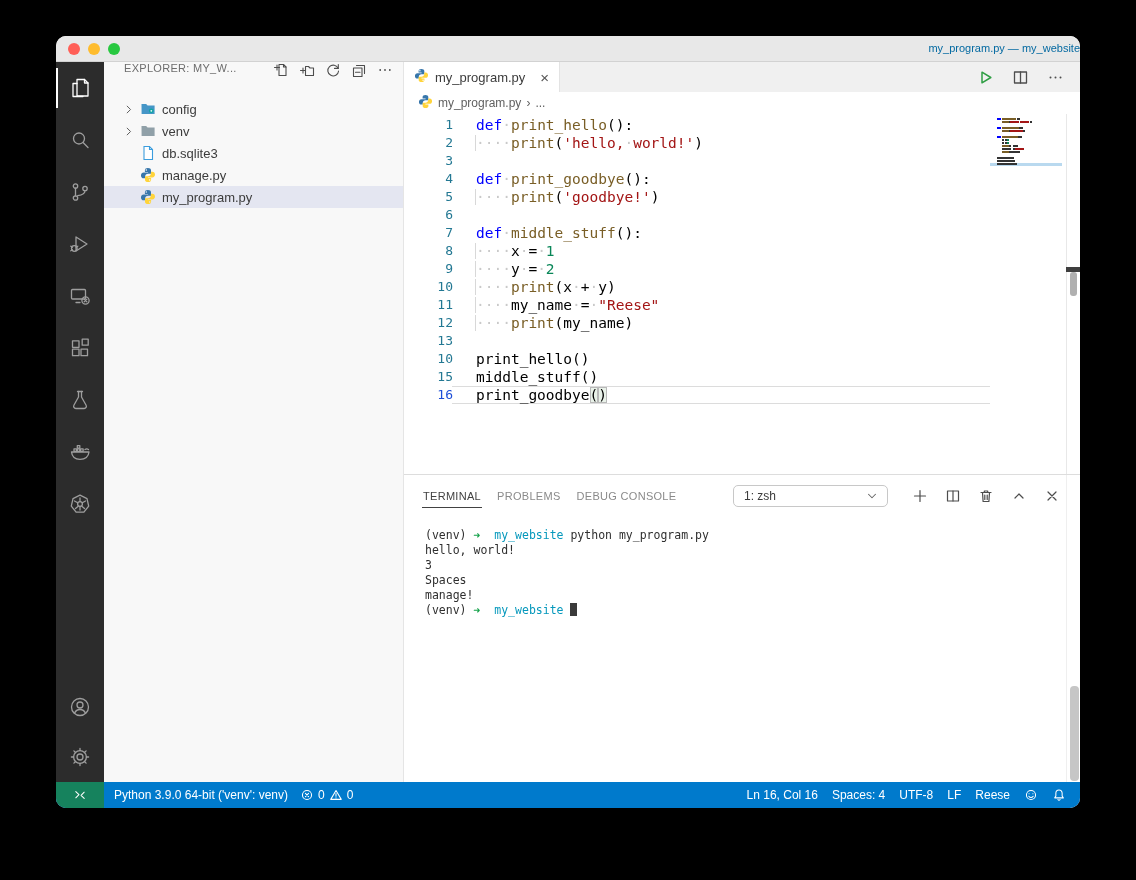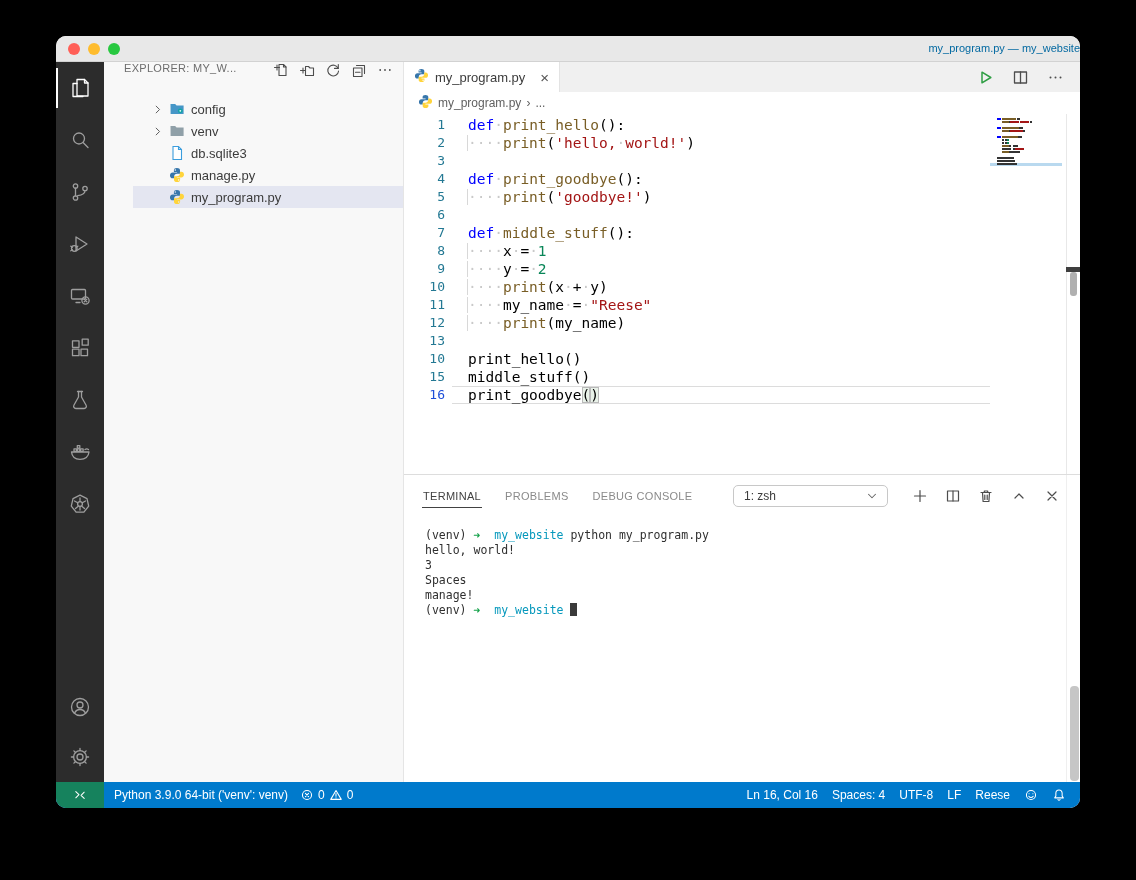--- a/index.html
+++ b/index.html
@@ -26,21 +26,21 @@
   .ab-bottom { margin-top:auto; }
   .ab-bottom .ab-item{ height:50px; }
 
   
   .sidebar { width:300px; background:#f8f8f8; border-right:1px solid #e5e5e5; flex:0 0 300px; display:flex; flex-direction:column; }
   .sb-header { height:32px; display:flex; align-items:flex-start; padding:0 10px 0 20px; }
   .sb-title { font-size:11px; color:#6d6d6d; letter-spacing:.3px; white-space:nowrap; overflow:hidden; }
   .sb-actions { margin-left:auto; display:flex; gap:10px; align-items:center; color:#4d4d4d; }
   .sb-actions .icn { width:16px; height:16px; display:inline-flex; }
   .sb-actions svg { width:16px; height:16px; stroke:currentColor; fill:none; stroke-width:1.1; stroke-linecap:round; stroke-linejoin:round; }
-  .tree { margin-top:4px;margin-left:29px; }
+  .tree { margin-top:4px; }
   .tree-row { height:22px; display:flex; align-items:center; padding-left:16px; font-size:13px; color:#3c3c3c; cursor:default; }
   .tree-row.selected { background:#e4e6f1; }
   .tr-chevron { width:16px; height:16px; display:inline-flex; align-items:center; justify-content:center; color:#5a5a5a; }
   .tr-chevron svg{ width:13px; height:13px; stroke:currentColor; fill:none; stroke-width:1.2; }
   .tr-icon { width:16px; height:16px; margin:0 6px 0 4px; display:inline-flex; }
   .tr-icon svg { width:16px; height:16px; }
 
   
   .main { flex:1; display:flex; flex-direction:column; min-width:0; }
 
@@ -53,21 +53,21 @@
   .editor-actions { margin-left:auto; display:flex; align-items:center; gap:18px; padding-right:16px; color:#4d4d4d; }
   .editor-actions .icn { width:17px; height:17px; display:inline-flex; }
   .editor-actions svg { width:17px; height:17px; stroke:currentColor; fill:none; stroke-width:1.3; stroke-linecap:round; stroke-linejoin:round; }
   .run-icon svg { stroke:#2f9e44; stroke-width:1.5; }
 
   
   .breadcrumb { height:22px; background:#fff; display:flex; align-items:center; gap:5px; padding-left:14px; font-size:12px; color:#616161; flex:0 0 22px; }
 
   
   .editor { position:relative; height:360px; background:#fff; overflow:hidden; flex:0 0 360px; font-family:"DejaVu Sans Mono", monospace; }
-  .code-lines { position:absolute; left:0; top:2px; right:0; }
+  .code-lines { position:absolute; left:8px; top:2px; right:0; }
   .code-line { height:18px; line-height:18px; white-space:pre; font-size:14.5px; }
   .ln { display:inline-block; width:48px; padding-right:7px; text-align:right; color:#237893; font-size:13px; vertical-align:top; }
   .ln-cur { color:#1d4ed8; }
   .ct { padding-left:16px; }
   .tk-kw{ color:#0000ff; } .tk-fn{ color:#795e26; } .tk-str{ color:#a31515; }
   .tk-num{ color:#098658; } .tk-pl{ color:#000; } .tk-ws,.tk-wsg{ color:#c9c9c9; }
   .tk-wsg{ border-left:1px solid #d8d8d8; margin-left:-1px; }
   .tk-bm{ color:#000; background:#e9f2e9; outline:1px solid #b9b9b9; outline-offset:-1px; }
   .current-line { position:absolute; left:48px; width:538px; height:18px; top:272px; border-top:1px solid #dcdcdc; border-bottom:1px solid #dcdcdc; pointer-events:none; }
   .minimap { position:absolute; left:586px; top:0; width:76px; height:100%; padding:4px 0 0 7px; }
@@ -75,21 +75,21 @@
   .mm-kw{ background:#0000ff;} .mm-fn{ background:#795e26;} .mm-str{ background:#a31515;}
   .mm-num{ background:#098658;} .mm-pl{ background:#333;}
   .mm-cur { position:absolute; left:0; width:72px; height:3px; background:#b9d9ef; }
   .scroll-gutter { position:absolute; right:0; top:0; bottom:0; width:14px; border-left:1px solid #e8e8e8; }
   .ed-scroll-dark { position:absolute; right:0; width:14px; top:153px; height:5px; background:#3f3f3f; }
   .ed-scroll-thumb { position:absolute; right:3px; width:7px; top:158px; height:24px; background:#b0b0b0; border-radius:3px; }
 
   
   .panel { position:relative; flex:1; background:#fff; border-top:1px solid #ddd; }
   .panel-header { height:42px; display:flex; align-items:center; padding:0 20px 0 18px; }
-  .panel-tabs { display:flex; gap:22px;justify-content:center; }
+  .panel-tabs { display:flex; gap:14px;justify-content:center; }
   .ptab { font-size:11px; letter-spacing:.3px; color:#8a8a8a; padding:5px 1px; }
   .ptab.active { color:#424242; border-bottom:1px solid #424242; }
   .shell-select { margin-left:auto; width:155px; height:22px; border:1px solid #c8c8c8; border-radius:5px; background:#fff; display:flex; align-items:center; padding:0 8px 0 10px; font-size:12px; color:#3c3c3c; }
   .shell-select .icn { margin-left:auto; width:14px; height:14px; color:#666; }
   .panel-actions { display:flex; gap:17px; margin-left:24px; color:#4d4d4d; align-items:center; }
   .panel-actions .icn { width:16px; height:16px; display:inline-flex; }
   .panel-actions svg, .shell-select svg { width:100%; height:100%; stroke:currentColor; fill:none; stroke-width:1.2; stroke-linecap:round; stroke-linejoin:round; }
   .terminal { margin:11px 0 0 21px; font-family:"DejaVu Sans Mono","DejaVu Sans", monospace; font-size:11.5px; }
   .t-line { height:15px; line-height:15px; white-space:pre; color:#2f2f2f; }
   .t-arr { color:#16a24b; font-weight:bold; }

